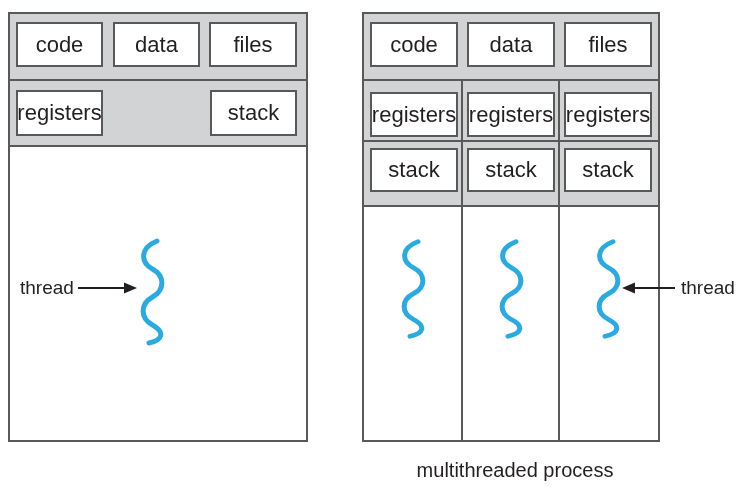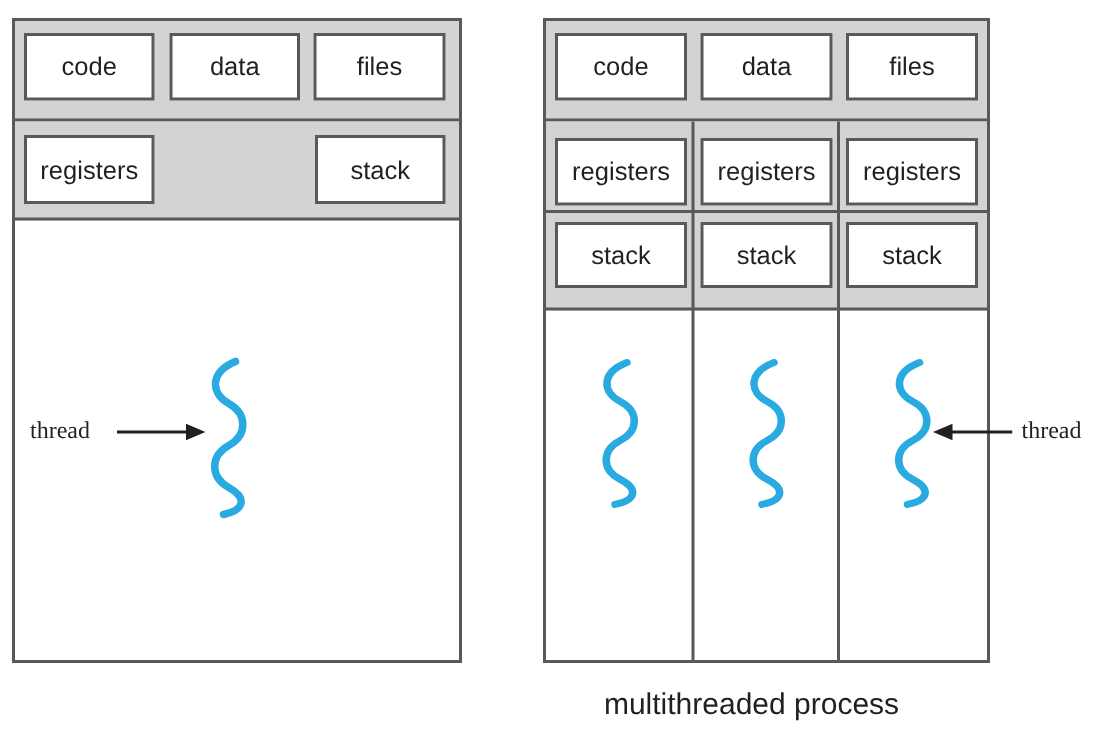--- a/index.html
+++ b/index.html
@@ -12,24 +12,24 @@
   #stage{
     position:relative;width:743px;height:496px;background:#fff;overflow:hidden;
     font-family:"Liberation Sans", sans-serif;color:var(--text-dark);
   }
   .abs{position:absolute;box-sizing:border-box;}
   .frame{border:2px solid var(--border-dark);background:#fff;}
   .band{background:var(--band-gray);border-bottom:2px solid var(--border-dark);}
   .wbox{
     background:#fff;border:2px solid var(--border-dark);
     display:flex;align-items:center;justify-content:center;
-    font-size:17px;line-height:1;color:var(--text-dark);
+    font-size:22px;line-height:1;color:var(--text-dark);
   }
   .divider{background:var(--border-dark);width:2px;}
-  .thread-label{font-size:16px;line-height:20px;color:var(--text-dark);white-space:nowrap;font-family:Liberation Serif, serif;}
+  .thread-label{font-size:19px;line-height:20px;color:var(--text-dark);white-space:nowrap;}
   .caption{font-size:20px;line-height:24px;text-align:center;color:var(--text-dark);}
   svg{display:block;}
 </style>
 </head>
 <body>
 
 <div id="stage">
 
   <div class="abs frame" style="left:8px;top:12px;width:300px;height:430px;"></div>
 
@@ -110,15 +110,15 @@
   <svg class="abs" style="left:592px;top:238px;" width="33" height="102" viewBox="0 0 33 110" preserveAspectRatio="none">
     <path d="M21,4 C4,11 4,25 16.5,32 C29,39 29,53 16.5,60 C4,67 4,81 16.5,88 C29,95 27,103 13,106" fill="none" stroke="#29abe2" stroke-width="5" stroke-linecap="round"></path>
   </svg>
 
   <svg class="abs" style="left:621px;top:280px;" width="54" height="16" viewBox="0 0 54 16">
     <line x1="12" y1="8" x2="54" y2="8" stroke="#231f20" stroke-width="2"></line>
     <polygon points="14,2.5 1,8 14,13.5" fill="#231f20"></polygon>
   </svg>
   <div class="abs thread-label" style="left:681px;top:278px;">thread</div>
 
-  <div class="abs caption" style="left:352px;top:458px;width:298px;">multithreaded process</div>
+  <div class="abs caption" style="left:366px;top:458px;width:298px;">multithreaded process</div>
 
 </div>
 
 </body></html>

